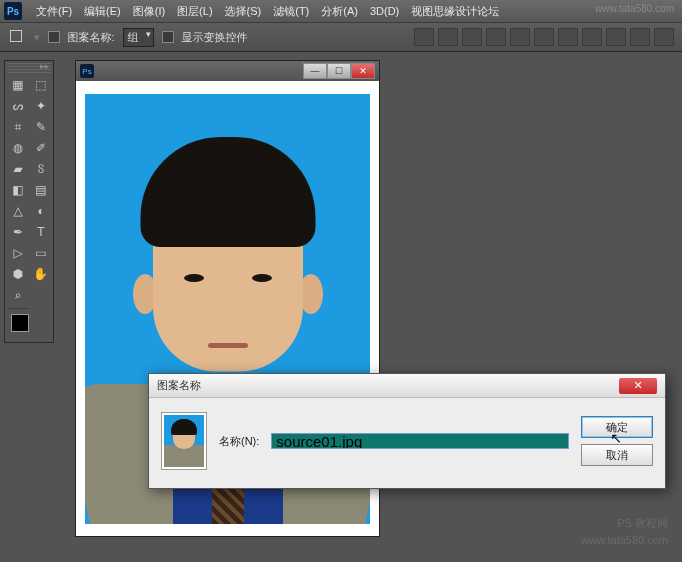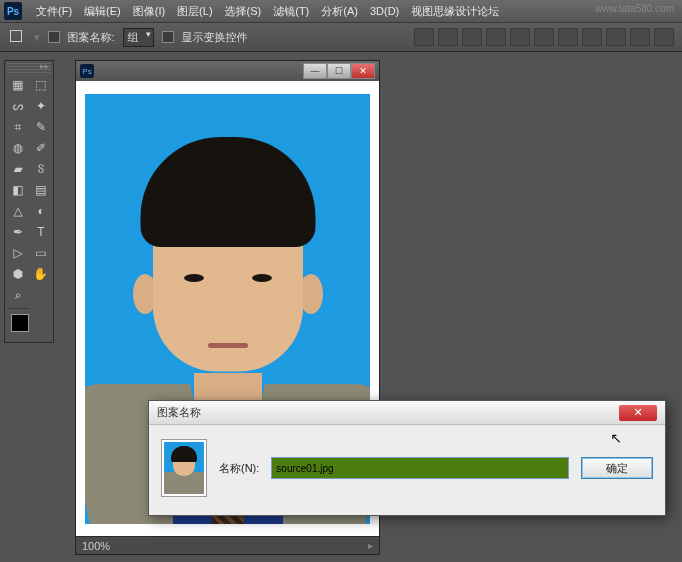--- a/index.html
+++ b/index.html
@@ -44,31 +44,31 @@
 .eye.r{left:50%;margin-left:24px;}
 .mouth{position:absolute;width:40px;height:5px;background:#a36050;top:58%;left:50%;transform:translateX(-50%);border-radius:3px;}
 .neck{position:absolute;left:50%;top:65%;transform:translateX(-50%);width:68px;height:60px;background:#d9ae85;}
 .shirt{position:absolute;bottom:0;left:50%;transform:translateX(-50%);width:110px;height:110px;background:#1b3a8a;border-radius:8px 8px 0 0;}
 .tie{position:absolute;bottom:0;left:50%;transform:translateX(-50%);width:32px;height:95px;background:repeating-linear-gradient(45deg,#3a2618,#3a2618 5px,#6a4a2c 5px,#6a4a2c 9px);}
 .jacket{position:absolute;bottom:0;width:130px;height:140px;background:#8c8a76;}
 .jacket.l{left:-10px;transform:skewX(12deg);border-radius:40px 0 0 0;}
 .jacket.r{right:-10px;transform:skewX(-12deg);border-radius:0 40px 0 0;}
 .statusbar{height:18px;background:#4a4a4a;border-top:1px solid #2a2a2a;display:flex;align-items:center;padding:0 6px;color:#ccc;font-size:10px;}
 .statusbar::after{content:"▸";margin-left:auto;color:#888;}
-.dialog{position:absolute;left:148px;top:348px;width:518px;background:#ededed;border:1px solid #555;box-shadow:3px 3px 12px rgba(0,0,0,.5);}
+.dialog{position:absolute;left:148px;top:321px;width:518px;background:#ededed;border:1px solid #555;box-shadow:3px 3px 12px rgba(0,0,0,.5);}
 .dlg-title{height:24px;background:linear-gradient(#fafafa,#dcdcdc);display:flex;align-items:center;padding:0 8px;color:#333;border-bottom:1px solid #bbb;}
 .dlg-close{margin-left:auto;width:38px;height:16px;background:linear-gradient(#e26060,#c62828);border-radius:2px;color:#fff;display:flex;align-items:center;justify-content:center;font-size:11px;}
 .dlg-body{padding:14px 12px 18px;display:flex;align-items:center;gap:12px;}
 .thumb-box{width:46px;height:58px;border:1px solid #999;background:#fff;padding:2px;}
 .thumb{width:100%;height:100%;background:#1d9ae0;position:relative;overflow:hidden;}
 .thumb .th-head{position:absolute;left:50%;top:38%;transform:translate(-50%,-50%);width:22px;height:28px;background:#e2b98f;border-radius:10px;}
 .thumb .th-hair{position:absolute;left:50%;top:8%;transform:translateX(-50%);width:26px;height:16px;background:#16130f;border-radius:12px 12px 2px 2px;}
 .thumb .th-body{position:absolute;bottom:0;left:0;right:0;height:22px;background:#8c8a76;}
 .dlg-label{color:#222;}
-.dlg-input{flex:1;height:22px;border:1px solid #7a9ac7;padding:0 4px;background:#4d7c0f;color:#000;font-size:10px;}
+.dlg-input{flex:1;height:16px;border:1px solid #7a9ac7;padding:0 4px;background:#0f766e;color:#000;font-size:15px;}
 .dlg-btns{display:flex;flex-direction:column;gap:6px;}
 .dlg-btn{width:72px;height:22px;border:1px solid #888;background:linear-gradient(#fdfdfd,#dedede);color:#222;display:flex;align-items:center;justify-content:center;cursor:default;}
 .dlg-btn.primary{border:1px solid #3c7fb1;box-shadow:0 0 0 1px #8cc6ea inset;}
 .wm2{position:absolute;right:14px;bottom:12px;color:#6a6a6a;font-size:11px;text-align:right;line-height:1.6;}
 .wm-cursor{position:absolute;right:60px;top:378px;font-size:14px;color:#111;pointer-events:none;}
 .deco{position:absolute;right:40px;top:340px;width:60px;height:110px;color:rgba(60,30,20,.25);font-size:22px;writing-mode:vertical-rl;pointer-events:none;}
 </style>
 </head>
 <body>
 
@@ -161,23 +161,20 @@
         <div class="neck"></div>
         <div class="ear l"></div>
           <div class="ear r"></div>
         <div class="head"></div>
           <div class="hair"></div>
         <div class="eye l"></div>
           <div class="eye r"></div>
         <div class="mouth"></div>
       </div>
     </div>
-    <div class="statusbar">
-      <span>100%</span>
-    </div>
   </div>
 
   <div class="deco">他我</div>
 
   <div class="dialog">
     <div class="dlg-title">
       <span>图案名称</span>
       <div class="dlg-close">✕</div>
     </div>
     <div class="dlg-body">
@@ -185,19 +182,24 @@
         <div class="thumb">
             <div class="th-body"></div>
             <div class="th-head"></div>
             <div class="th-hair"></div>
           </div>
       </div>
       <span class="dlg-label">名称(N):</span>
       <input class="dlg-input" value="source01.jpg" style="">
       <div class="dlg-btns">
         <div class="dlg-btn primary">确定</div>
+        <div class="dlg-btn">取消</div>
       </div>
     </div>
   </div>
 
   <div class="wm-cursor">↖</div>
 
+  <div class="wm2">
+    <div>PS 教程网</div>
+    <div>www.tata580.com</div>
+  </div>
 </div>
 
 </body></html>

